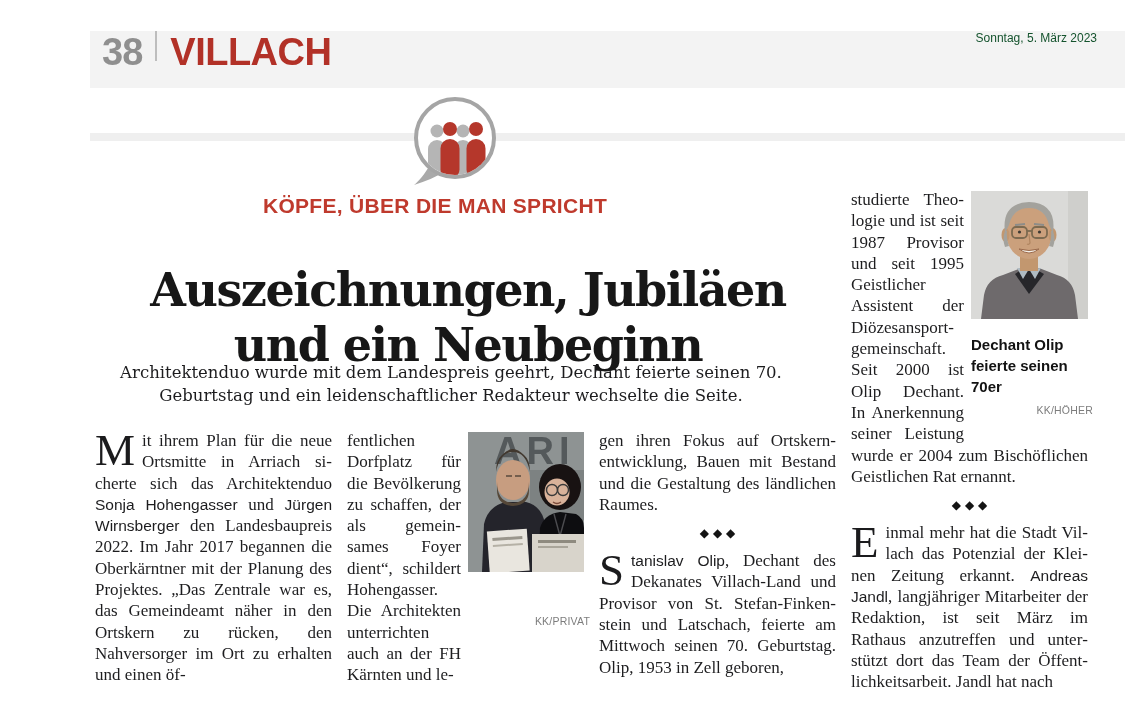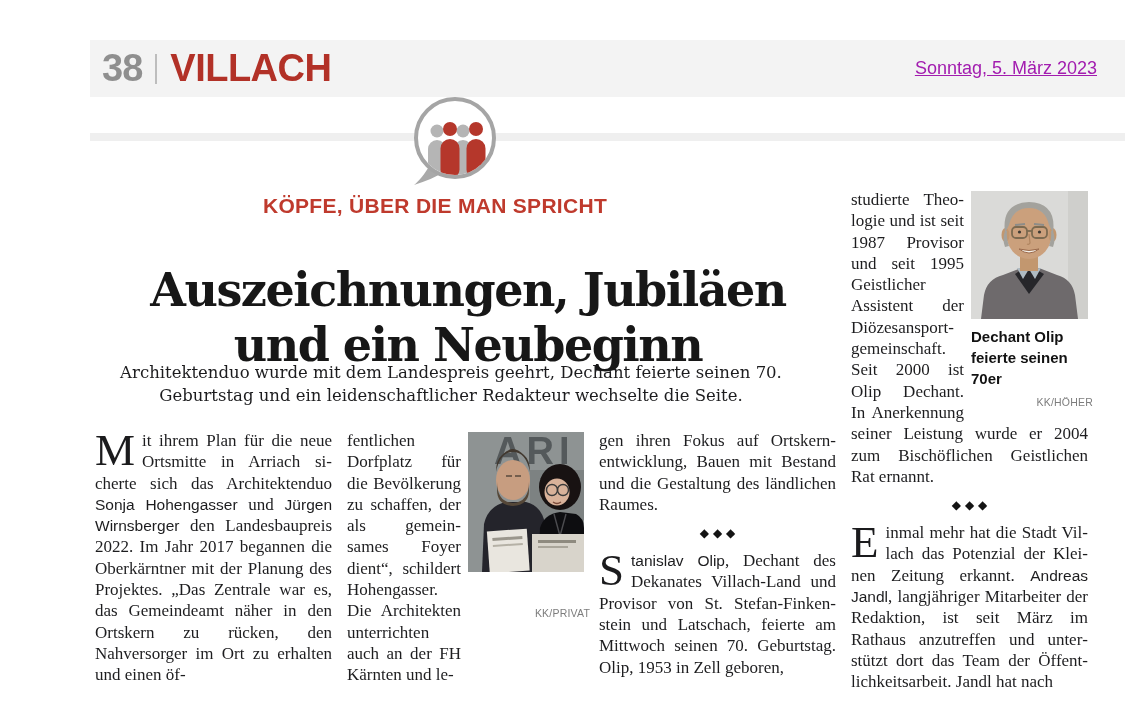--- a/index.html
+++ b/index.html
@@ -4,34 +4,34 @@
 <style>
   html,body{margin:0;padding:0;}
   body{
     width:1125px;height:705px;position:relative;overflow:hidden;
     background:#ffffff;color:#1d1d1f;
     font-family:"Liberation Serif",serif;
   }
   
   .masthead{
     position:absolute;left:90px;top:31px;width:1035px;height:57px;
-    background:#f3f3f3;display:flex;align-items:center;margin-top:9px;
+    background:#f3f3f3;display:flex;align-items:flex-start;
   }
   .page-number{
     font-family:"Liberation Sans",sans-serif;font-weight:700;
     font-size:38px;color:#8f8f8f;letter-spacing:-1px;margin-left:12px;
   }
   .mast-divider{width:2px;height:30px;background:#bdbdbd;margin:0 13px;}
   .section-title{
     font-family:"Liberation Sans",sans-serif;font-weight:700;
     font-size:38px;color:#b23127;letter-spacing:-0.5px;
   }
   .date{
     margin-left:auto;margin-right:28px;
-    font-family:"Liberation Sans",sans-serif;font-size:18px;color:#a21caf;text-decoration:underline;
+    font-family:"Liberation Sans",sans-serif;font-size:12px;color:#14532d;
   }
   
   .band{position:absolute;left:90px;top:133px;width:1035px;height:8px;background:#efefef;}
   .logo{position:absolute;left:408px;top:93px;width:94px;height:94px;}
   
   .kicker{
     position:absolute;left:79px;top:194px;width:712px;text-align:center;
     font-family:"Liberation Sans",sans-serif;font-weight:700;
     font-size:21px;letter-spacing:0.3px;color:#bf3a2d;
   }
@@ -64,21 +64,21 @@
     text-align:center;font-size:12px;letter-spacing:4px;padding-left:4px;
     color:#141414;margin:11px 0 10px 0;line-height:14px;
   }
   
   figure{margin:0;float:right;position:relative;}
   .fig-duo{width:116px;margin:2px 0 10px 7px;min-height:226px;}
   .fig-olip{width:117px;margin:2px 0 8px 7px;min-height:212px;}
   .photo{display:block;}
   figcaption{
     font-family:"Liberation Sans",sans-serif;font-weight:700;
-    font-size:15px;line-height:21px;color:#121212;padding-top:7px;text-align:left;
+    font-size:15px;line-height:21px;color:#121212;padding-top:15px;text-align:left;
     width:122px;
   }
   .credit{
     float:right;font-weight:400;font-size:10.5px;color:#7d7d7d;
     margin-top:24px;letter-spacing:0.2px;
   }
 </style>
 </head>
 <body>
 

